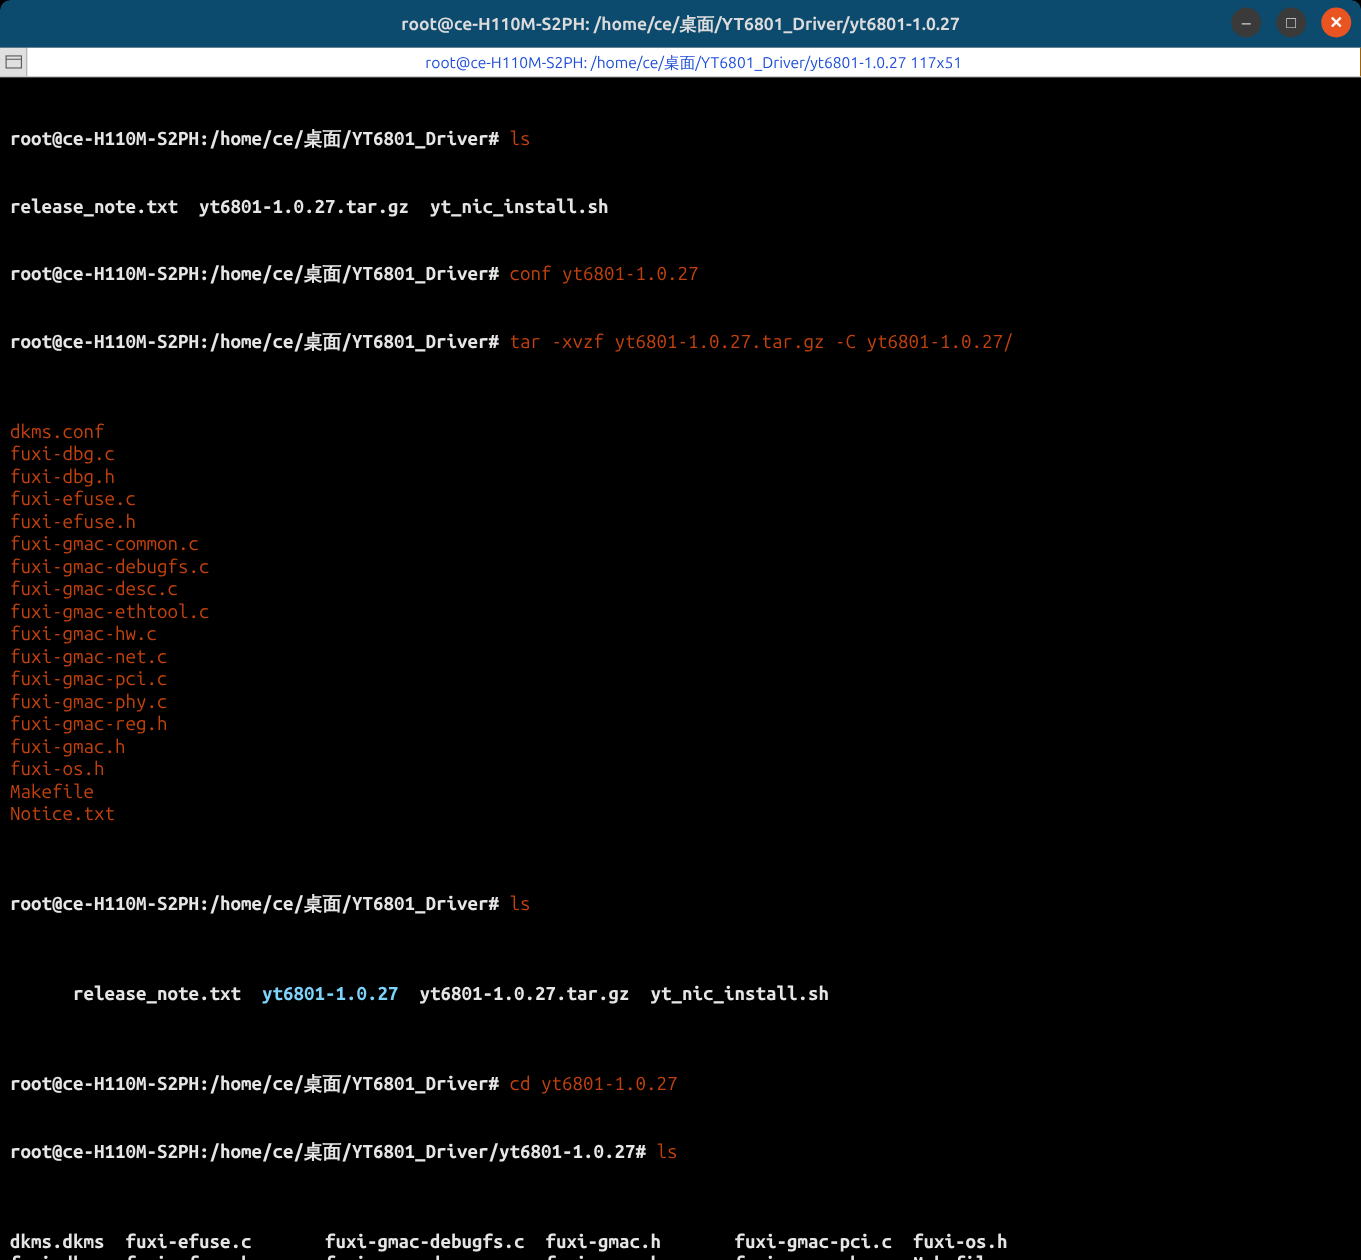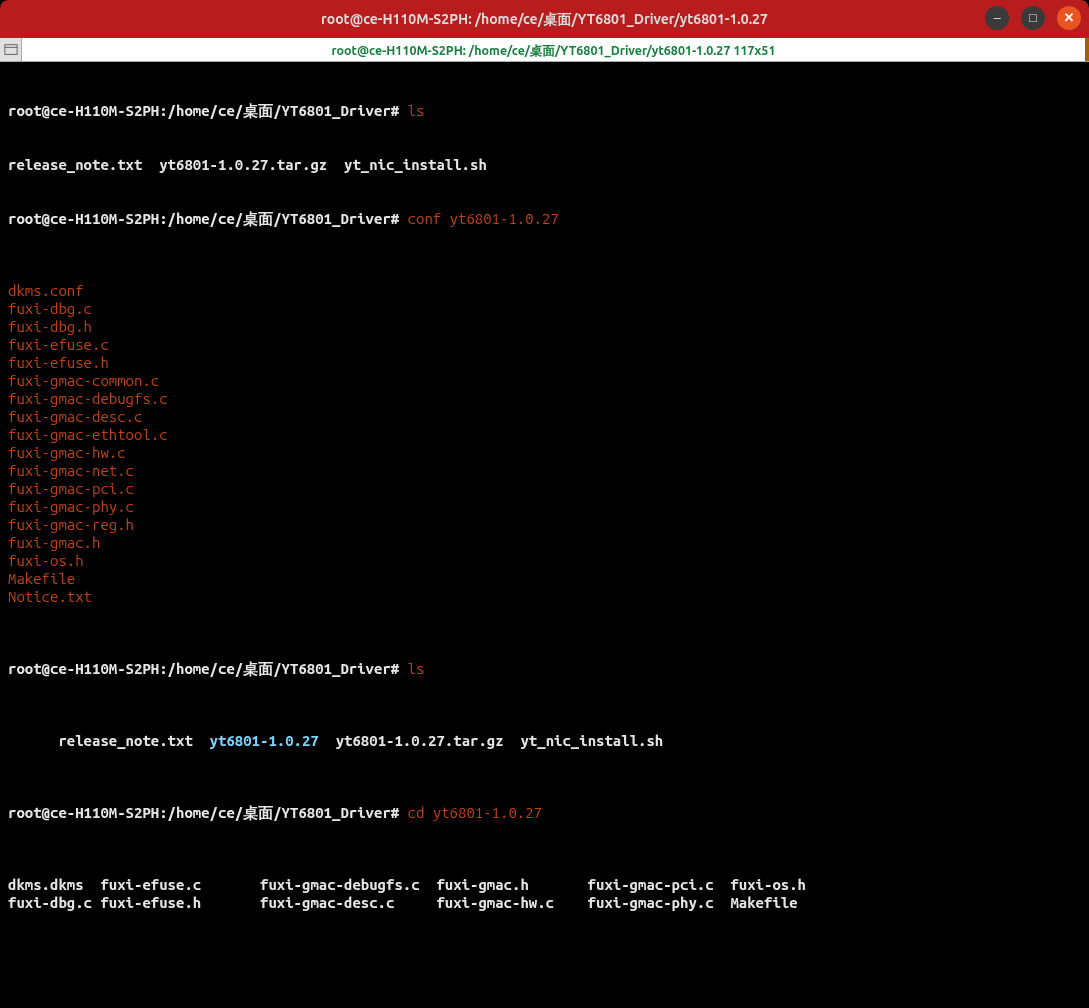--- a/index.html
+++ b/index.html
@@ -15,21 +15,21 @@
   }
   .window {
     width: 1089px;
     height: 1008px;
     background: #000;
     border-radius: 8px 8px 0 0;
     overflow: hidden;
   }
   .titlebar {
     height: 38px;
-    background: #b91c1c;
+    background: #0c4a6e;
     display: flex;
     align-items: center;
     justify-content: center;
     position: relative;
     border-radius: 8px 8px 0 0;
   }
   .titlebar-title {
     color: #dcdcdc;
     font-family: "Ubuntu", sans-serif;
     font-size: 14px;
@@ -73,23 +73,22 @@
   }
   .tab-icon svg { width: 14px; height: 14px; }
   .tab {
     flex: 1;
     background: #ffffff;
     display: flex;
     align-items: center;
     justify-content: center;
     font-family: "Ubuntu", sans-serif;
     font-size: 12.5px;
-    color: #15803d;
-    border-right: 4px solid #a16207;
-    font-weight: bold;
+    color: #1d4ed8;
+    border-right: 1px solid #a16207;
   }
   .terminal {
     padding: 4px 8px;
     white-space: pre;
     background: #000;
   }
   .line { min-height: 18px; }
   .bold { font-weight: bold; text-align: right; }
   .white { color: #e6e6e6; }
   .bgreen { color: #e5e5e5; font-weight: bold; }
@@ -117,28 +116,30 @@
           <line x1="1" y1="5" x2="15" y2="5" stroke="#555" stroke-width="1"></line>
         </svg>
     </div>
     <div class="tab">root@ce-H110M-S2PH: /home/ce/桌面/YT6801_Driver/yt6801-1.0.27 117x51</div>
   </div>
 
   <div class="terminal">
     <div class="line"><span class="bold white">root@ce-H110M-S2PH:/home/ce/桌面/YT6801_Driver#</span><span class="gray"> ls</span></div>
     <div class="line"><span class="bgreen">release_note.txt  </span><span class="bgreen">yt6801-1.0.27.tar.gz  </span><span class="bgreen">yt_nic_install.sh</span></div>
     <div class="line"><span class="bold white">root@ce-H110M-S2PH:/home/ce/桌面/YT6801_Driver#</span><span class="gray"> conf yt6801-1.0.27</span></div>
+    <div class="line"><span class="bold white">root@ce-H110M-S2PH:/home/ce/桌面/YT6801_Driver#</span><span class="gray"> tar -xvzf yt6801-1.0.27.tar.gz -C yt6801-1.0.27/</span></div>
 
     <div id="tar-output"><div class="line gray">dkms.conf</div><div class="line gray">fuxi-dbg.c</div><div class="line gray">fuxi-dbg.h</div><div class="line gray">fuxi-efuse.c</div><div class="line gray">fuxi-efuse.h</div><div class="line gray">fuxi-gmac-common.c</div><div class="line gray">fuxi-gmac-debugfs.c</div><div class="line gray">fuxi-gmac-desc.c</div><div class="line gray">fuxi-gmac-ethtool.c</div><div class="line gray">fuxi-gmac-hw.c</div><div class="line gray">fuxi-gmac-net.c</div><div class="line gray">fuxi-gmac-pci.c</div><div class="line gray">fuxi-gmac-phy.c</div><div class="line gray">fuxi-gmac-reg.h</div><div class="line gray">fuxi-gmac.h</div><div class="line gray">fuxi-os.h</div><div class="line gray">Makefile</div><div class="line gray">Notice.txt</div></div>
 
     <div class="line"><span class="bold white">root@ce-H110M-S2PH:/home/ce/桌面/YT6801_Driver#</span><span class="gray"> ls</span></div>
     <div class="line">
       <span class="bgreen">release_note.txt  </span><span class="bblue">yt6801-1.0.27</span><span>  </span><span class="bgreen">yt6801-1.0.27.tar.gz  </span><span class="bgreen">yt_nic_install.sh</span>
     </div>
     <div class="line"><span class="bold white">root@ce-H110M-S2PH:/home/ce/桌面/YT6801_Driver#</span><span class="gray"> cd yt6801-1.0.27</span></div>
+    <div class="line"><span class="bold white">root@ce-H110M-S2PH:/home/ce/桌面/YT6801_Driver/yt6801-1.0.27#</span><span class="gray"> ls</span></div>
 
     <div id="ls3-output"><div class="line bgreen">dkms.dkms  fuxi-efuse.c       fuxi-gmac-debugfs.c  fuxi-gmac.h       fuxi-gmac-pci.c  fuxi-os.h</div><div class="line bgreen">fuxi-dbg.c fuxi-efuse.h       fuxi-gmac-desc.c     fuxi-gmac-hw.c    fuxi-gmac-phy.c  Makefile</div></div>
 
     
 
     
 
     
   </div>
 

